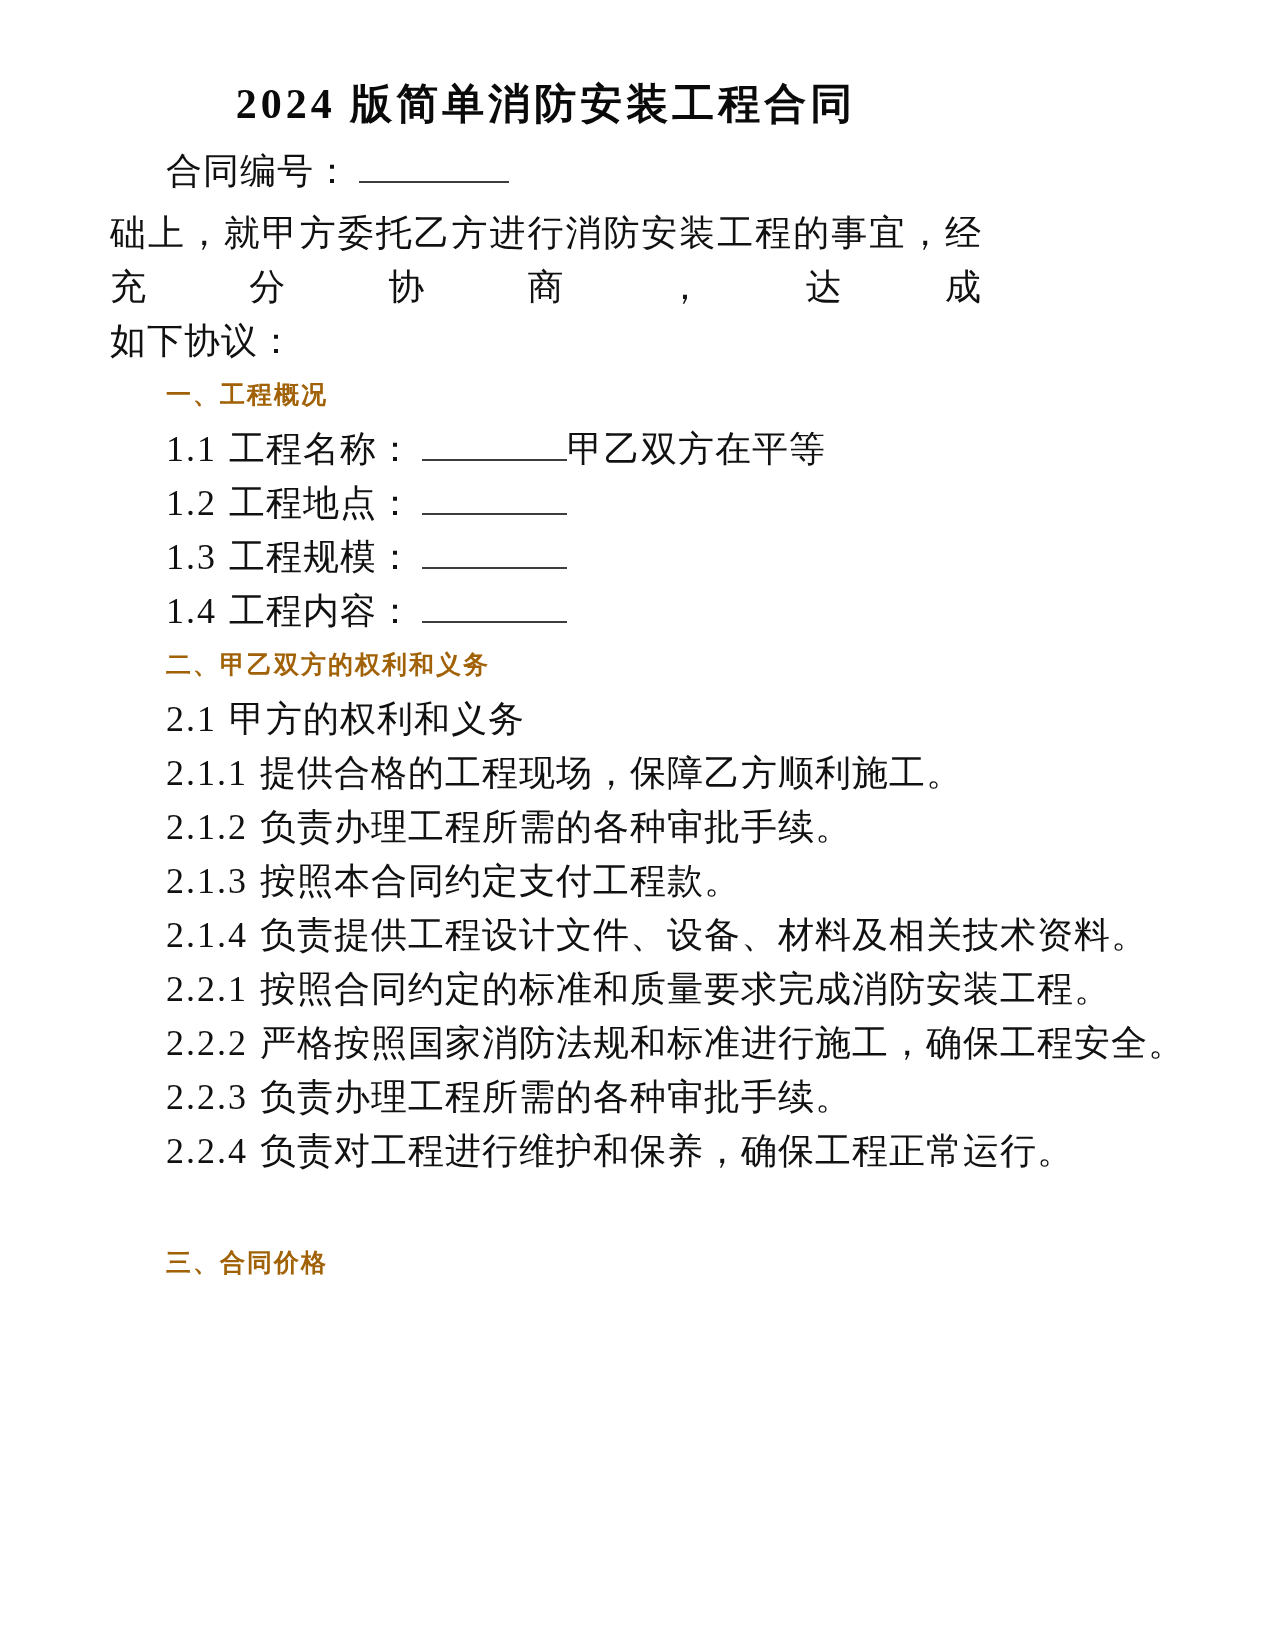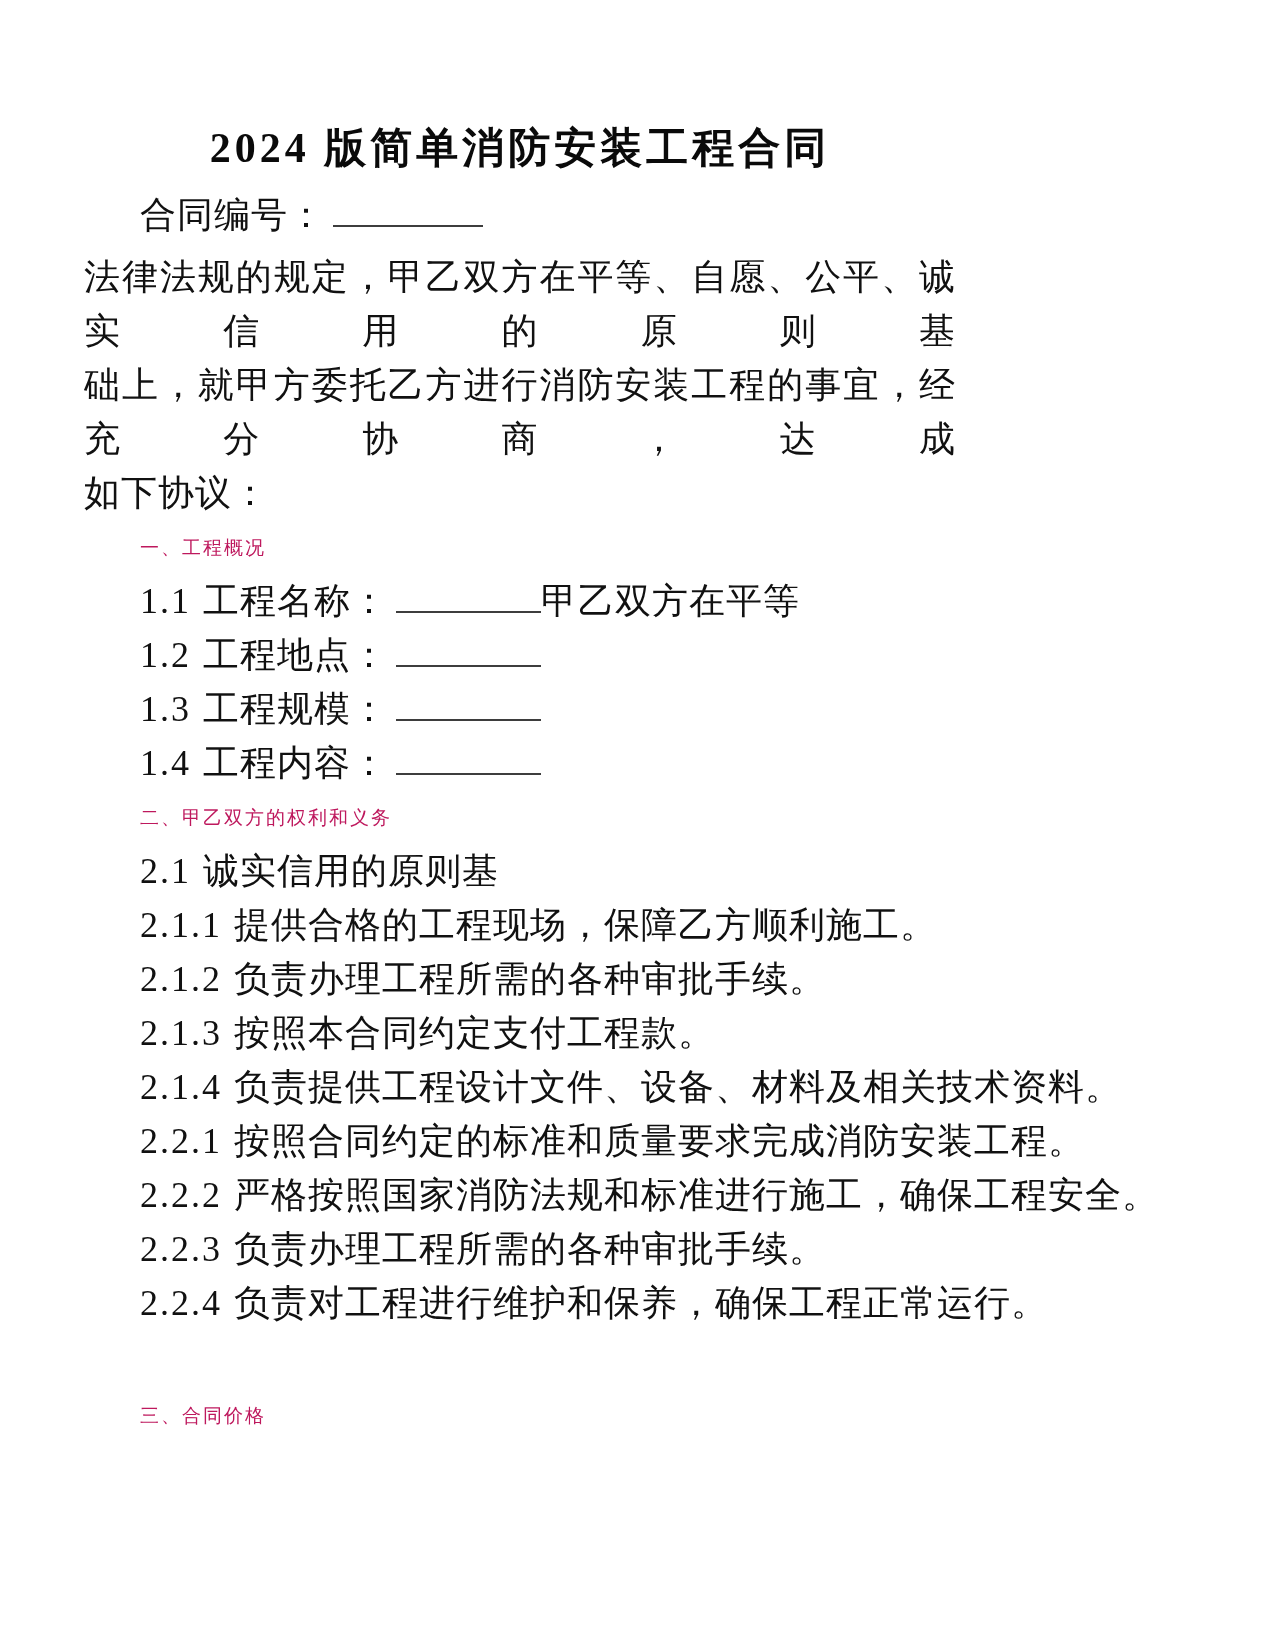--- a/index.html
+++ b/index.html
@@ -8,22 +8,22 @@
     background: #ffffff;
   }
   body {
     width: 1275px;
     height: 1650px;
     overflow: hidden;
     font-family: "Liberation Serif", "DejaVu Serif", serif;
     color: #111111;
   }
   .doc {
-    padding-top: 120px;
-    margin-left: 84px;
+    padding-top: 76px;
+    margin-left: 110px;
     width: 872px;
   }
   .title {
     font-size: 42px;
     line-height: 56px;
     font-weight: bold;
     text-align: center;
     letter-spacing: 4px;
     margin: 0 0 12px 0;
     color: #0a0a0a;
@@ -35,24 +35,24 @@
     margin: 0;
   }
   .indent { text-indent: 56px; }
   .just {
     text-align: justify;
     text-align-last: justify;
   }
   .contract-no { margin-bottom: 8px; }
   .heading {
     font-family: "DejaVu Sans", "Liberation Sans", sans-serif;
-    font-weight: normal;
-    font-size: 19px;
+    font-weight: bold;
+    font-size: 25px;
     letter-spacing: 2px;
-    color: #be185d;
+    color: #a16207;
   }
   .heading.last { margin-top: 58px; }
   .item { white-space: nowrap; }
   .num {
     letter-spacing: 2px;
     margin-right: 12px;
   }
   .blank {
     display: inline-block;
     height: 1em;
@@ -65,37 +65,36 @@
 </style>
 </head>
 <body>
 
 <div class="doc">
 
   <h1 class="title">2024 版简单消防安装工程合同</h1>
 
   <p class="line indent contract-no"><span>合同编号：</span><span class="blank w150"></span></p>
 
-  <p class="line just">法律法规的规定，甲乙双方在平等、自愿、公平、诚实信用的原则基</p>
   <p class="line just">础上，就甲方委托乙方进行消防安装工程的事宜，经充分协商，达成</p>
   <p class="line">如下协议：</p>
 
   <h2 class="line heading indent">一、工程概况</h2>
 
   <p class="line indent item"><span class="num">1.1</span><span>工程名称：</span><span class="blank w145"></span><span>甲乙双方在平等</span></p>
 
   <p class="line indent item"><span class="num">1.2</span><span>工程地点：</span><span class="blank w145"></span><span></span></p>
 
   <p class="line indent item"><span class="num">1.3</span><span>工程规模：</span><span class="blank w145"></span><span></span></p>
 
   <p class="line indent item"><span class="num">1.4</span><span>工程内容：</span><span class="blank w145"></span><span></span></p>
 
   <h2 class="line heading indent">二、甲乙双方的权利和义务</h2>
 
-  <p class="line indent item"><span class="num">2.1</span><span>诚实信用的原则基</span></p>
+  <p class="line indent item"><span class="num">2.1</span><span>甲方的权利和义务</span></p>
 
   <p class="line indent item"><span class="num">2.1.1</span><span>提供合格的工程现场，保障乙方顺利施工。</span></p>
 
   <p class="line indent item"><span class="num">2.1.2</span><span>负责办理工程所需的各种审批手续。</span></p>
 
   <p class="line indent item"><span class="num">2.1.3</span><span>按照本合同约定支付工程款。</span></p>
 
   <p class="line indent item"><span class="num">2.1.4</span><span>负责提供工程设计文件、设备、材料及相关技术资料。</span></p>
 
 

